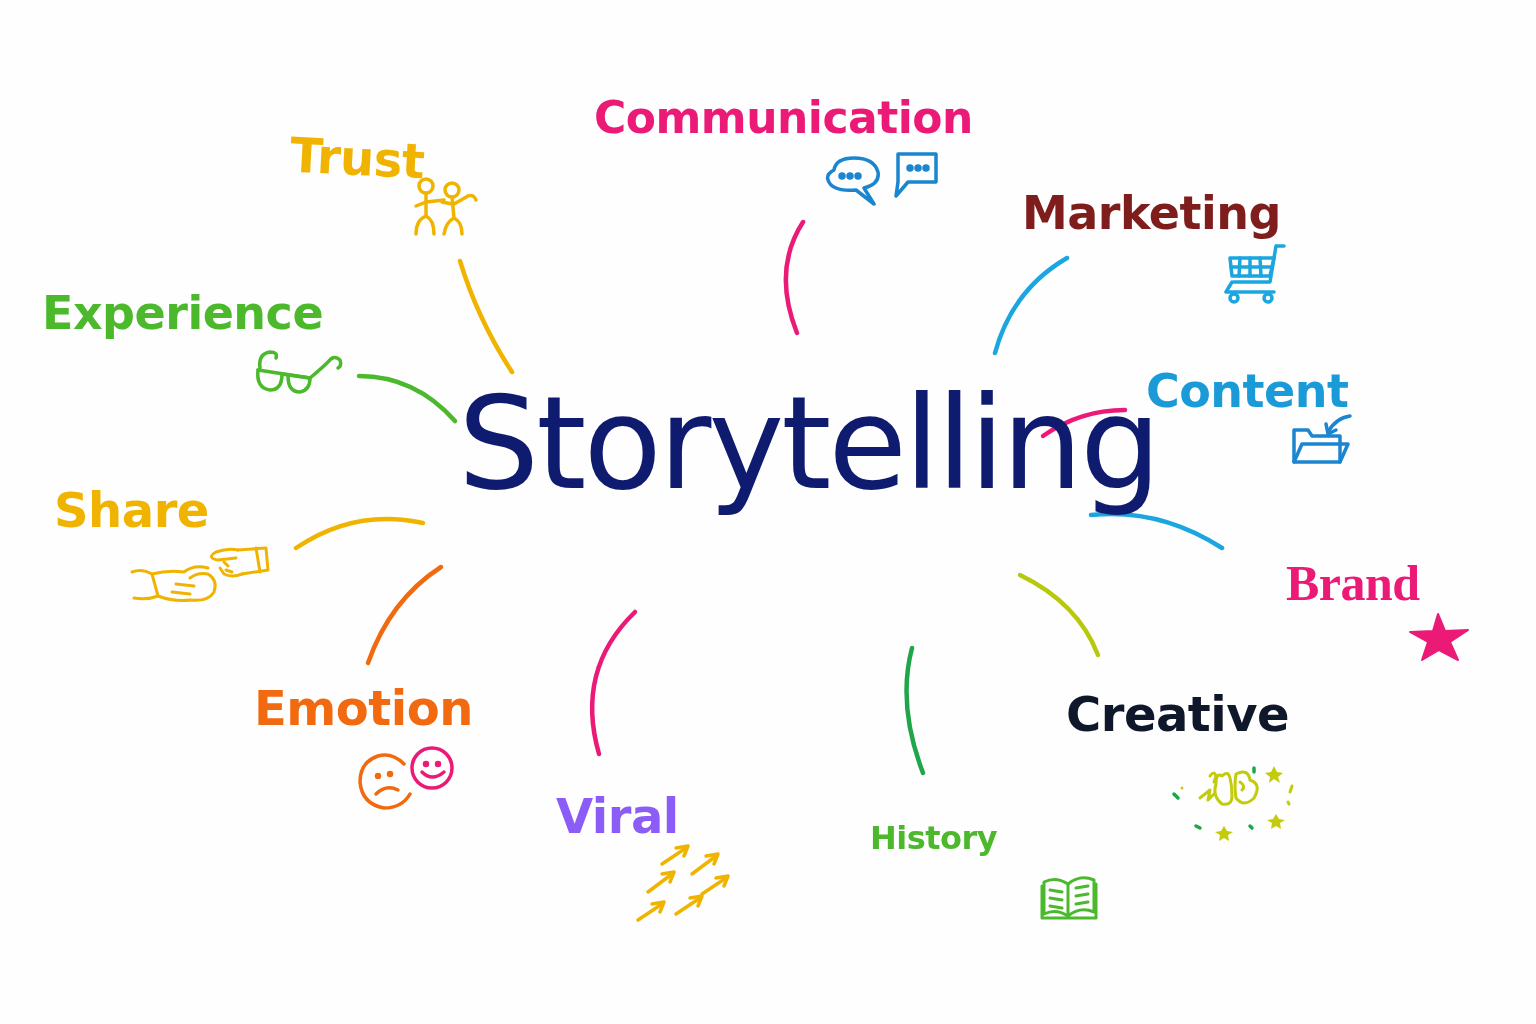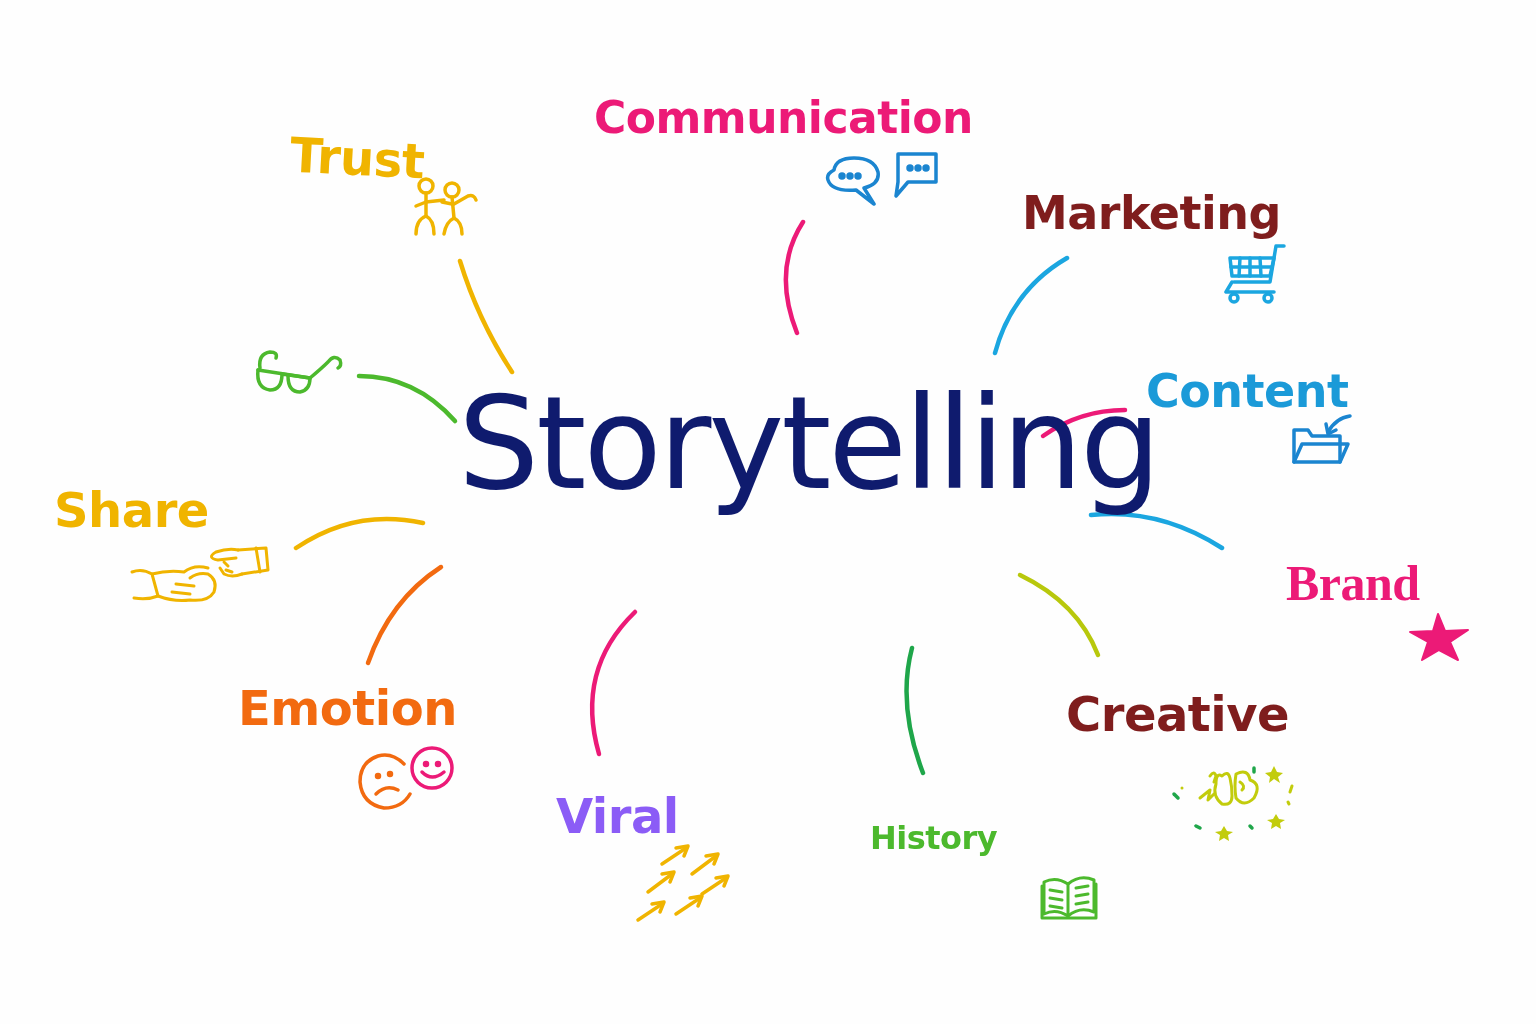--- a/index.html
+++ b/index.html
@@ -109,21 +109,21 @@
     </svg>
   </div>
 
   <div class="label" style="left:1286px; top:558px; font-size:50px; color:#ec1a77;font-family:Liberation Serif, serif;">Brand</div>
   <div class="icon" style="left:1408px; top:612px;">
     <svg width="64" height="50" viewBox="0 0 64 50">
       <polygon points="30,2 37,19 60,18 42,30 50,48 31,38 14,48 20,30 2,20 25,19" fill="#ec1a77" stroke="#ec1a77" stroke-width="2" stroke-linejoin="round"></polygon>
     </svg>
   </div>
 
-  <div class="label" style="left:1066px; top:690px; font-size:48px; color:#7f1d1d;">Creative</div>
+  <div class="label" style="left:1066px; top:690px; font-size:48px; color:#0f172a;">Creative</div>
   <div class="icon" style="left:1170px; top:756px;">
     <svg width="130" height="90" viewBox="0 0 130 90" fill="none" stroke-linecap="round" stroke-linejoin="round">
       <g stroke="#c2cc0c" stroke-width="3">
         <path d="M52 20 Q 46 16 46 28 Q 42 40 52 48 Q 62 50 62 40 Q 62 30 60 22 Q 58 14 52 20 Z"></path>
         <path d="M66 18 Q 78 12 80 24 Q 92 28 84 42 Q 74 52 66 42 Q 64 30 66 18 Z"></path>
         <path d="M70 26 Q 76 30 72 34"></path>
         <path d="M40 20 Q 44 14 46 20 L 44 26"></path>
         <path d="M30 42 L 40 34 L 38 44 L 44 38"></path>
         <path d="M12 32 l 0 0"></path>
       </g>
@@ -169,21 +169,21 @@
         <path d="M70 52 L 94 36"></path>
           <path d="M84 36 L 96 34 L 92 44"></path>
         <path d="M6 78 L 30 62"></path>
           <path d="M20 62 L 32 60 L 28 70"></path>
         <path d="M44 72 L 68 56"></path>
           <path d="M58 56 L 70 54 L 66 64"></path>
       </g>
     </svg>
   </div>
 
-  <div class="label" style="left:238px; top:684px; font-size:48px; color:#f26a10;">Emotion</div>
+  <div class="label" style="left:254px; top:684px; font-size:48px; color:#f26a10;">Emotion</div>
   <div class="icon" style="left:354px; top:742px;">
     <svg width="104" height="72" viewBox="0 0 104 72" fill="none" stroke-linecap="round" stroke-width="3.5">
       <g stroke="#f26a10">
         <path d="M50 22 Q 38 10 24 14 Q 6 20 6 40 Q 8 62 30 66 Q 48 66 56 52"></path>
         <circle cx="24" cy="34" r="1.5" fill="#f26a10"></circle>
           <circle cx="36" cy="32" r="1.5" fill="#f26a10"></circle>
         <path d="M22 52 Q 32 42 44 48"></path>
       </g>
       <g stroke="#ec1a77">
         <circle cx="78" cy="26" r="20"></circle>
@@ -201,20 +201,21 @@
       <path d="M24 30 Q 40 26 56 28 Q 66 20 80 24"></path>
       <path d="M30 52 Q 46 58 62 56 Q 80 58 86 48 Q 90 36 80 30 Q 70 28 62 34"></path>
       <path d="M48 40 L 66 42 M44 48 L 62 50"></path>
       <path d="M110 6 Q 100 4 88 8 Q 78 14 90 16 L 108 14"></path>
       <path d="M110 6 L 138 4 L 140 26 L 114 30"></path>
       <path d="M114 30 Q 104 34 96 30 L 92 24 M100 22 L 96 18 M104 28 L 98 26"></path>
       <path d="M128 4 L 132 28"></path>
     </svg>
   </div>
 
+  <div class="label" style="left:42px; top:290px; font-size:46px; color:#4cb92d;">Experience</div>
   <div class="icon" style="left:254px; top:348px;">
     <svg width="92" height="48" viewBox="0 0 92 48" fill="none" stroke="#4cb92d" stroke-width="3.5" stroke-linecap="round" stroke-linejoin="round">
       <path d="M6 20 Q 4 6 16 4 Q 24 4 22 10"></path>
       <path d="M4 22 Q 2 40 16 42 Q 28 42 28 26 L 56 30"></path>
       <path d="M4 22 L 56 30"></path>
       <path d="M34 28 Q 34 44 46 44 Q 56 42 56 30"></path>
       <path d="M56 30 Q 68 20 74 14 Q 80 6 86 12 Q 88 18 84 20"></path>
     </svg>
   </div>
 

